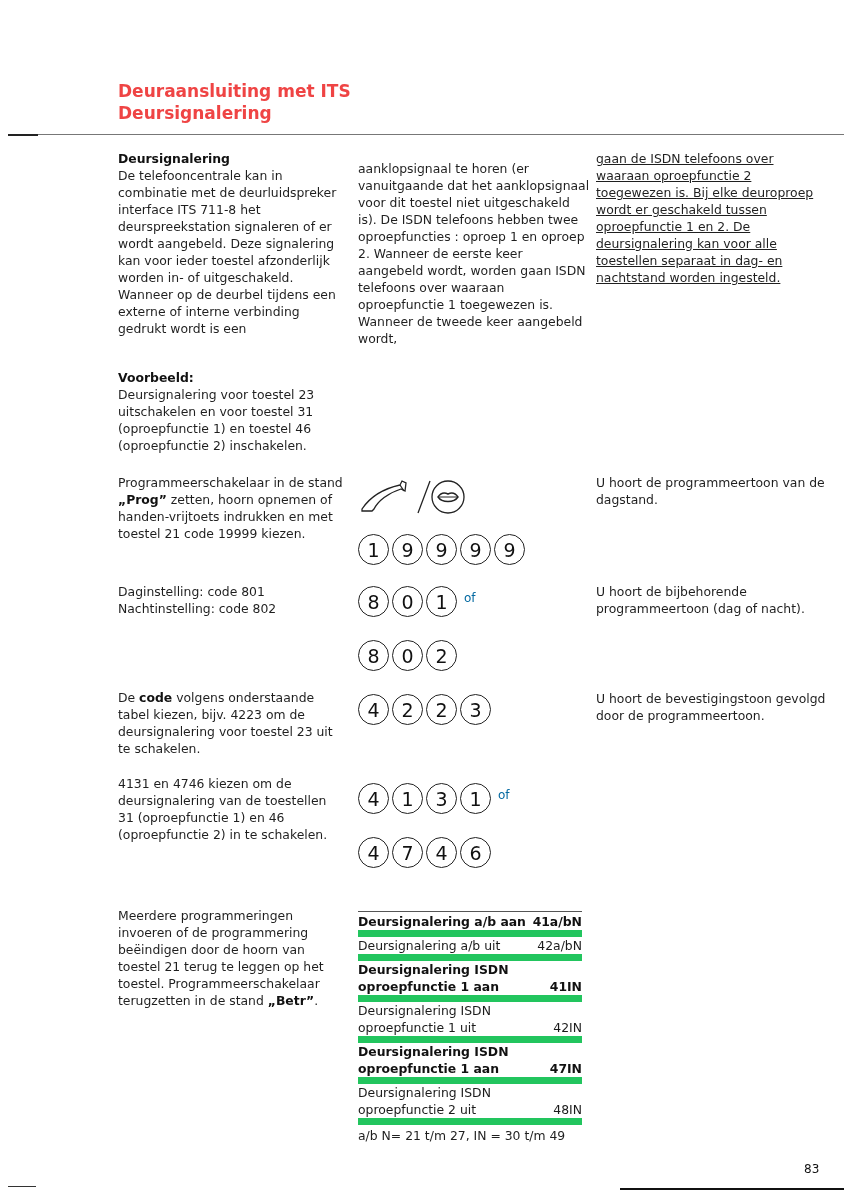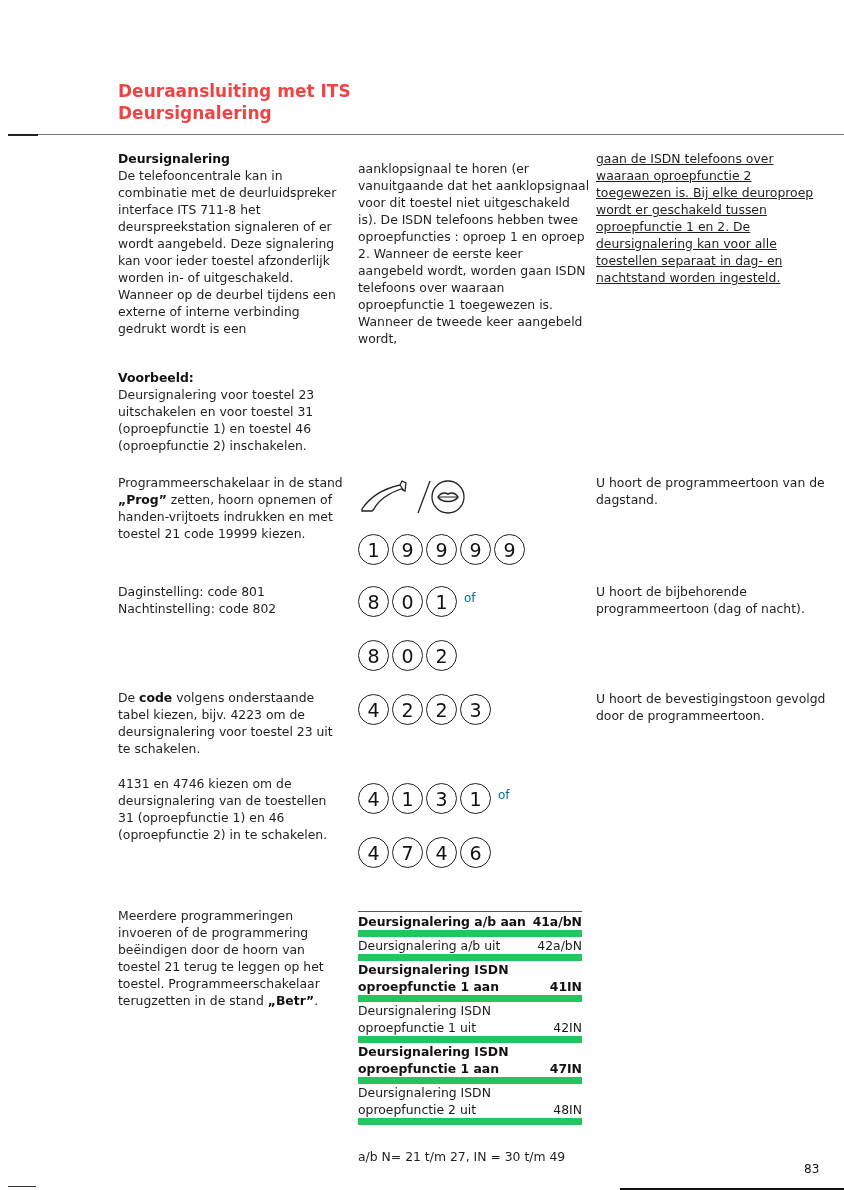--- a/index.html
+++ b/index.html
@@ -174,18 +174,18 @@
     <tr>
       <td>Deursignalering ISDN</td>
       <td class="v"></td>
     </tr>
     <tr class="sep">
       <td>oproepfunctie 2 uit</td>
       <td class="v">48IN</td>
     </tr>
   </tbody>
     </table>
-  <div class="txt" style="margin-top:23px;">a/b N= 21 t/m 27, IN = 30 t/m 49</div>
+  <div class="txt" style="margin-top:2px;">a/b N= 21 t/m 27, IN = 30 t/m 49</div>
 </div>
 
 <div class="abs page-num">83</div>
 <div class="abs rule-bottom"></div>
 <div class="abs rule-bottom-l"></div>
 
 </body></html>

